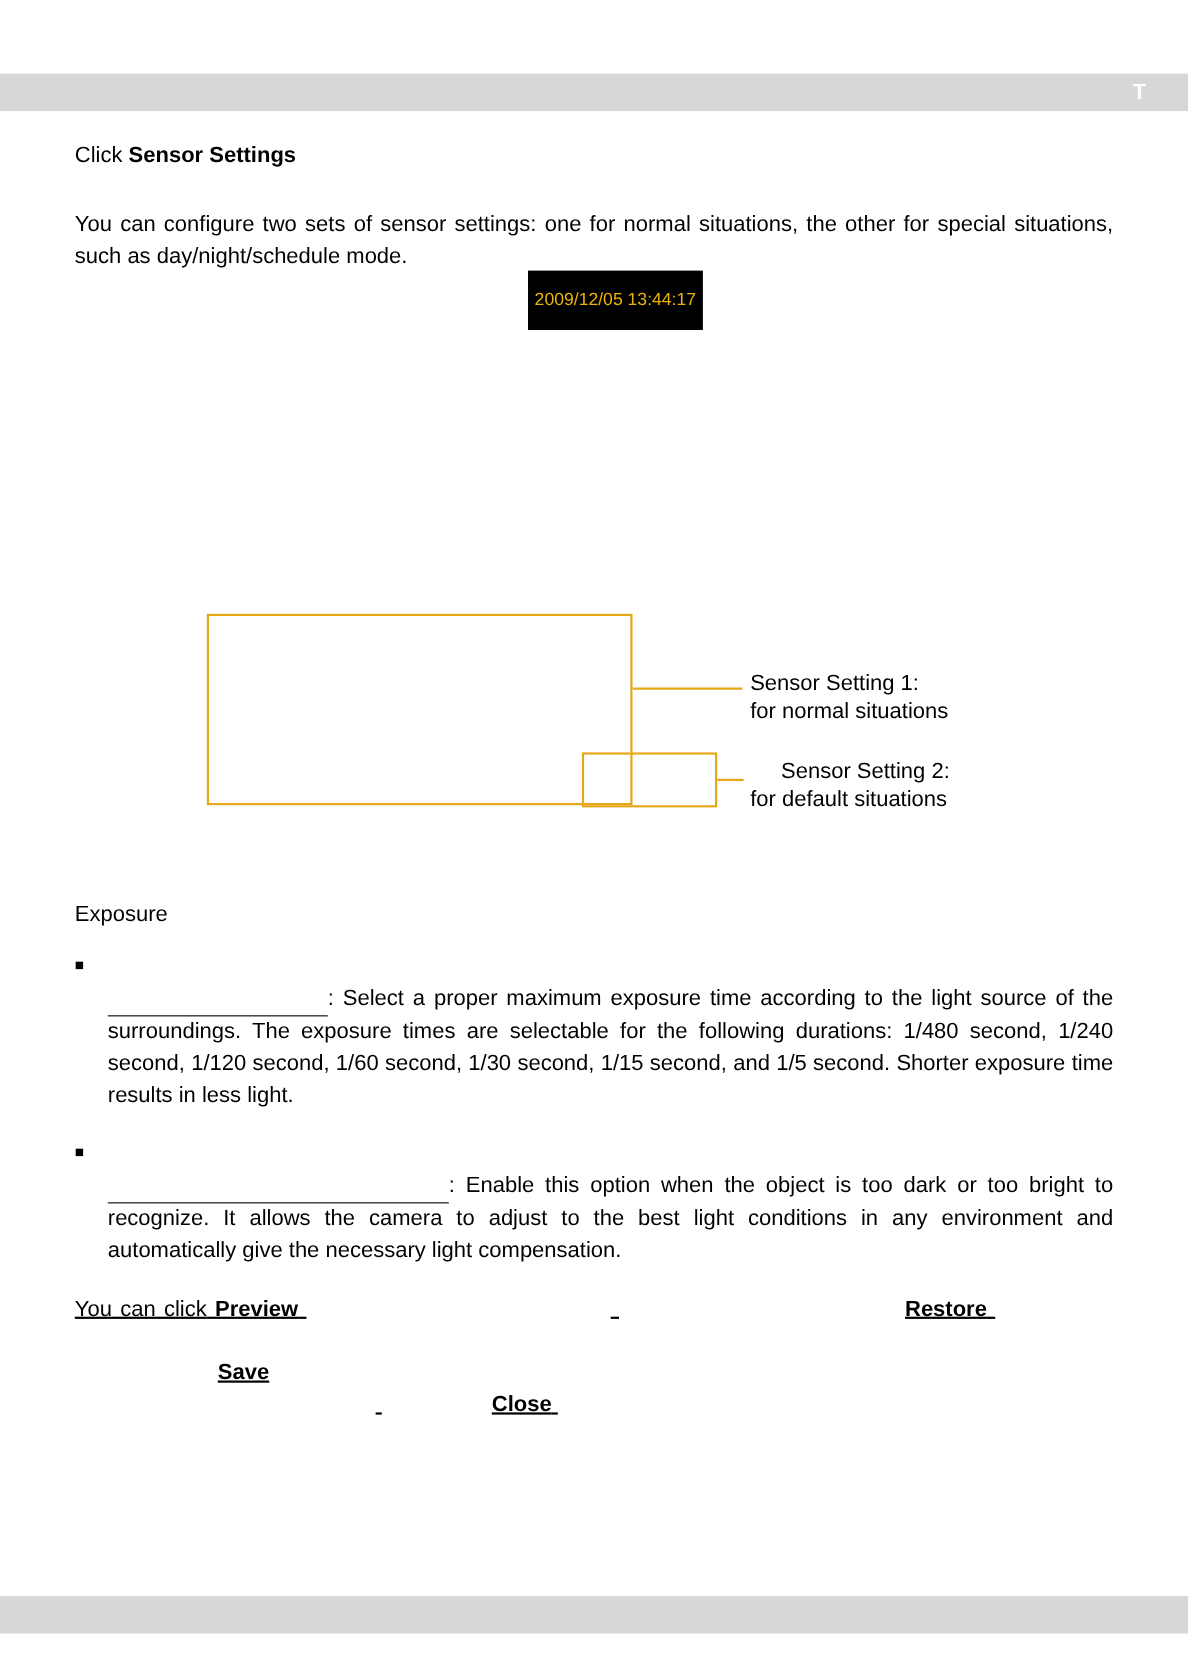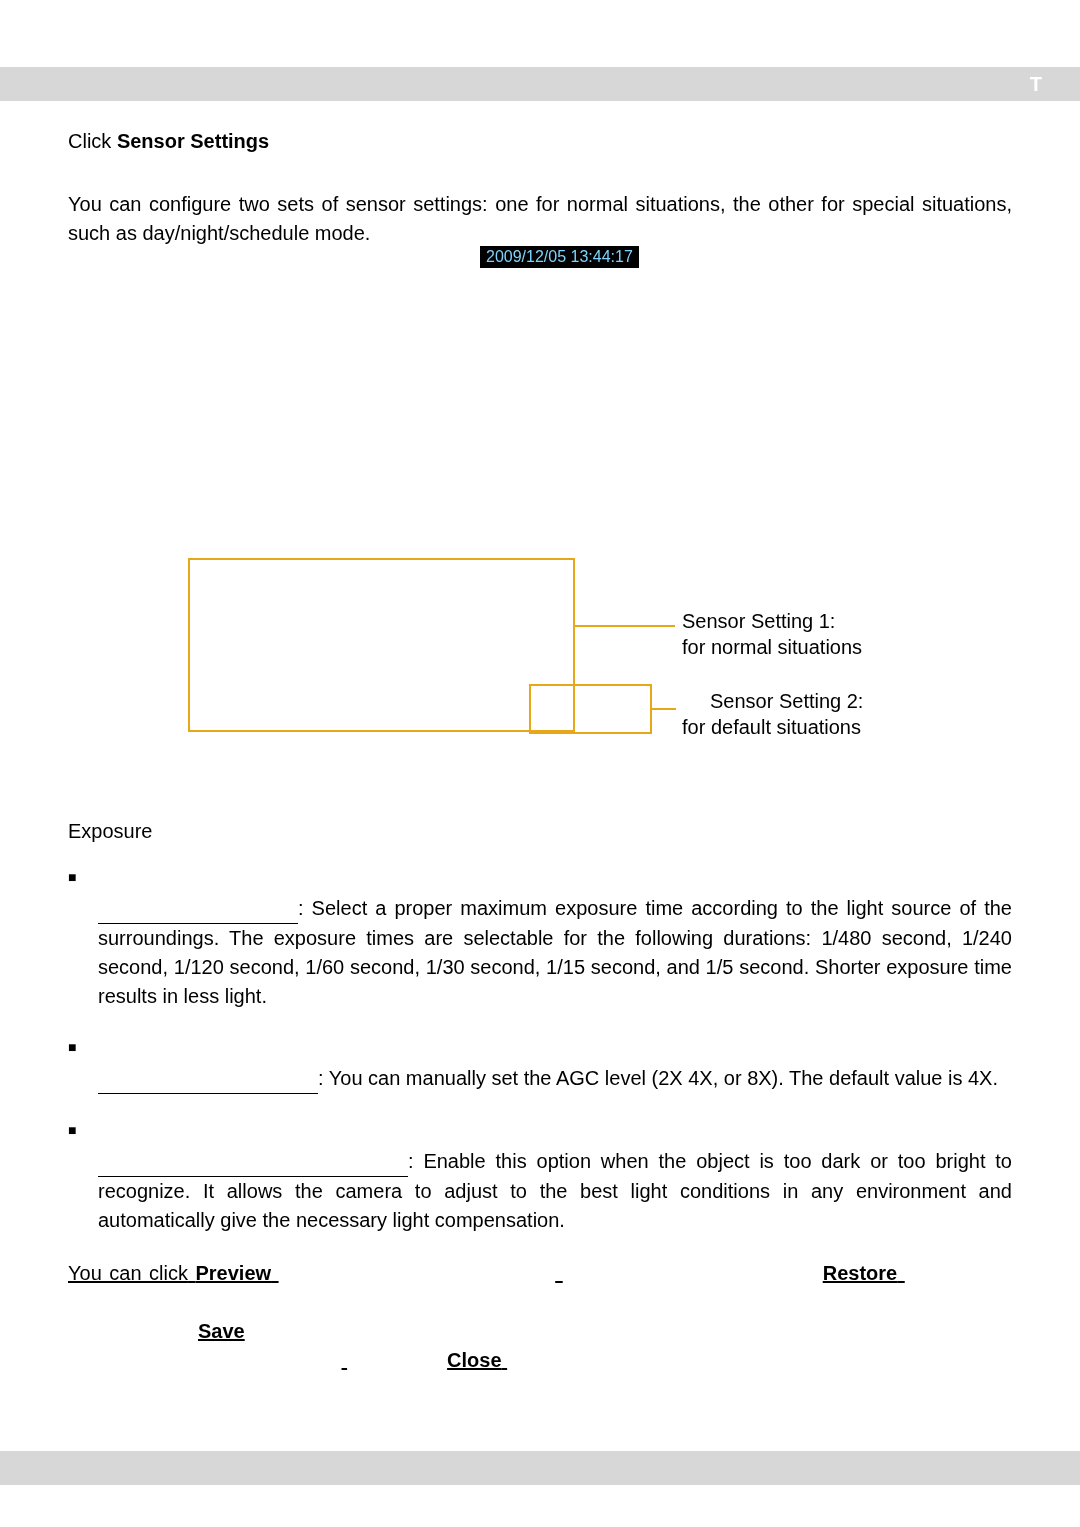--- a/index.html
+++ b/index.html
@@ -52,23 +52,23 @@
   .line2 {
     font-size: 20px;
     margin-top: 2px;
   }
   .para { font-size: 20px; line-height: 1.45; margin-top: 6px; text-align: justify; }
   .timestamp {
     position: absolute;
     left: 480px;
     top: 246px;
     background: #000;
-    color: #7dd3fc;
+    color: #eab308;
     font-size: 16px;
-    padding: 2px 6px;
+    padding: 18px 6px;
   }
   .screenshot-area {
     position: absolute;
     left: 188px;
     top: 558px;
     width: 387px;
     height: 174px;
     border: 2px solid #e6a819;
   }
   .screenshot-area2 {
@@ -175,23 +175,20 @@
 <div class="caption cap1b blk-text" style="font-weight:normal;">for normal situations</div>
 <div class="caption cap2">Sensor Setting 2:</div>
 <div class="caption cap2b">for default situations</div>
 
 <div class="section-lower">
   <div class="sub-hdr blk-text" style="font-weight:normal;">Exposure</div>
 
   <ul class="bullets">
     <li>
       <span class="underline-blank" style="width:200px;"><span class="invisible">Maximum Exposure Time</span></span><span>: Select a proper maximum exposure time according to the light source of the surroundings. The exposure times are selectable for the following durations: 1/480 second, 1/240 second, 1/120 second, 1/60 second, 1/30 second, 1/15 second, and 1/5 second. Shorter exposure time results in less light.</span>
-    </li>
-    <li>
-      <span class="underline-blank" style="width:220px;"><span class="invisible">Max gain (Auto Gain Control)</span></span><span>: You can manually set the AGC level (2X 4X, or 8X). The default value is 4X.</span>
     </li>
     <li>
       <span class="underline-blank" style="width:310px;"><span class="invisible">Enable BLC (Back Light Compensation)</span></span><span>: Enable this option when the object is too dark or too bright to recognize. It allows the camera to adjust to the best light conditions in any environment and automatically give the necessary light compensation.</span>
     </li>
   </ul>
 
   <div class="para" style="margin-top:4px;text-decoration:underline;">
     <span>You can click</span>
     <span class="bold-chunk">Preview</span>
     <span class="invisible">to fine-tune the image, or click</span>

